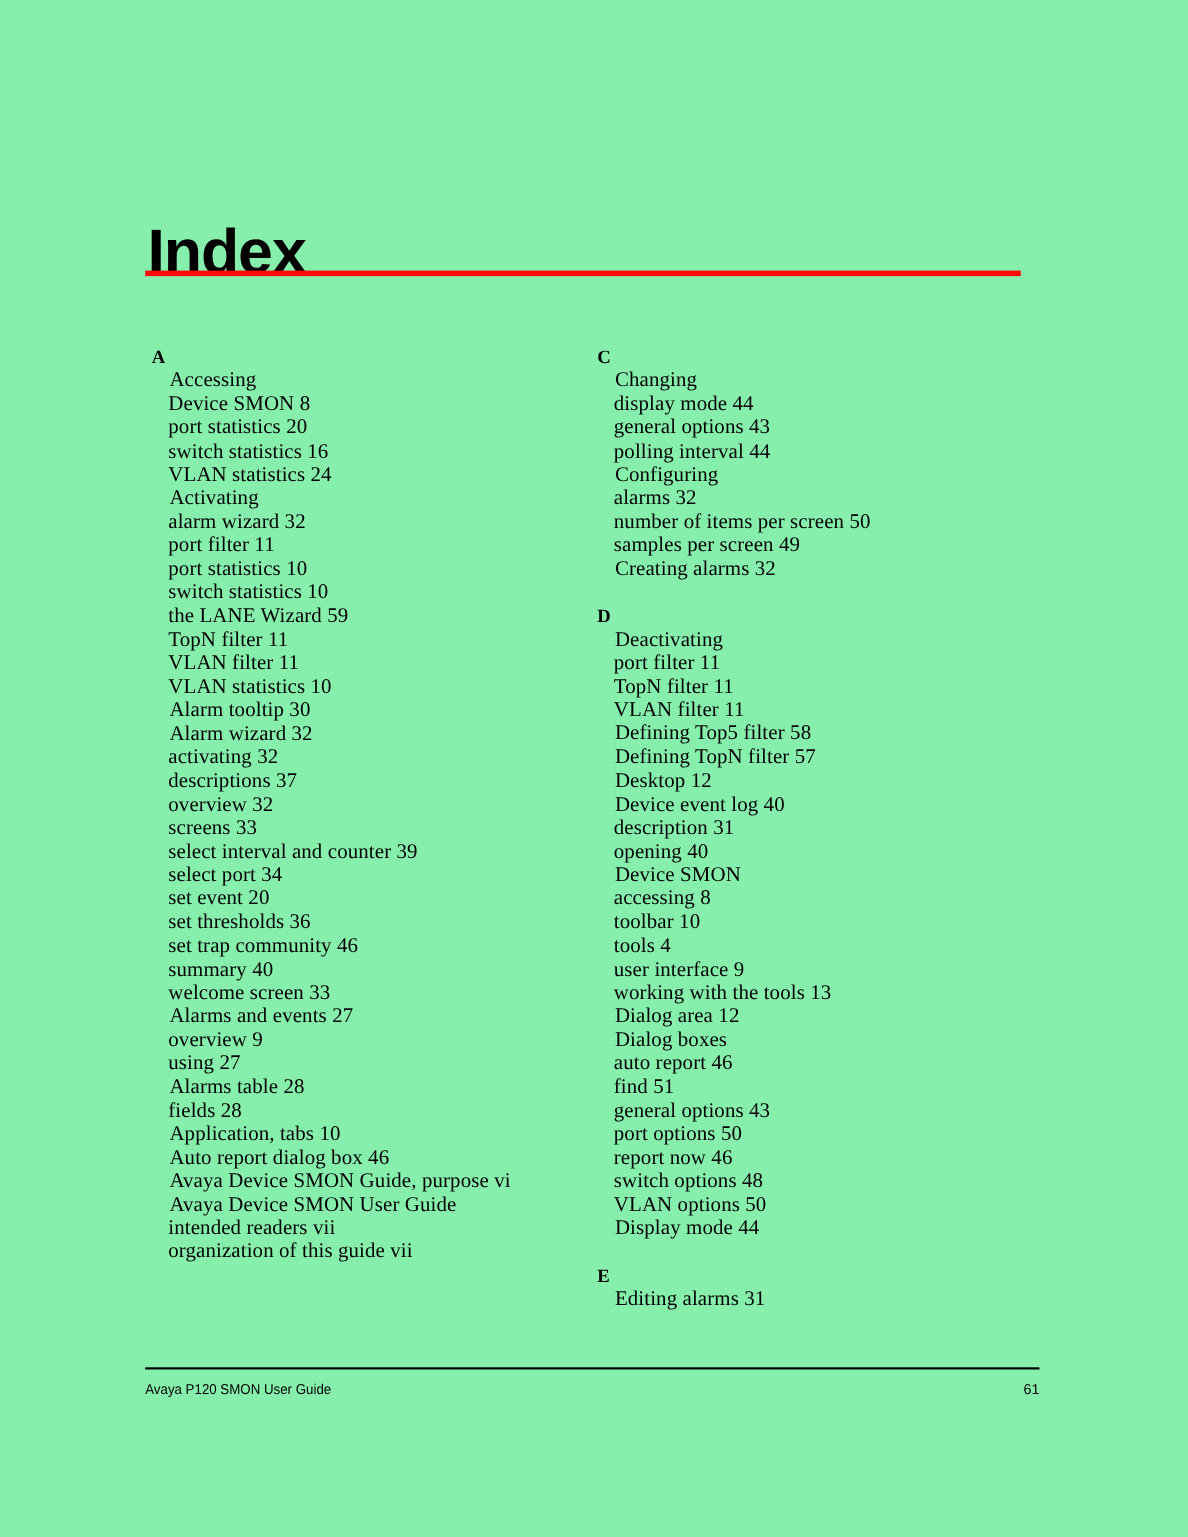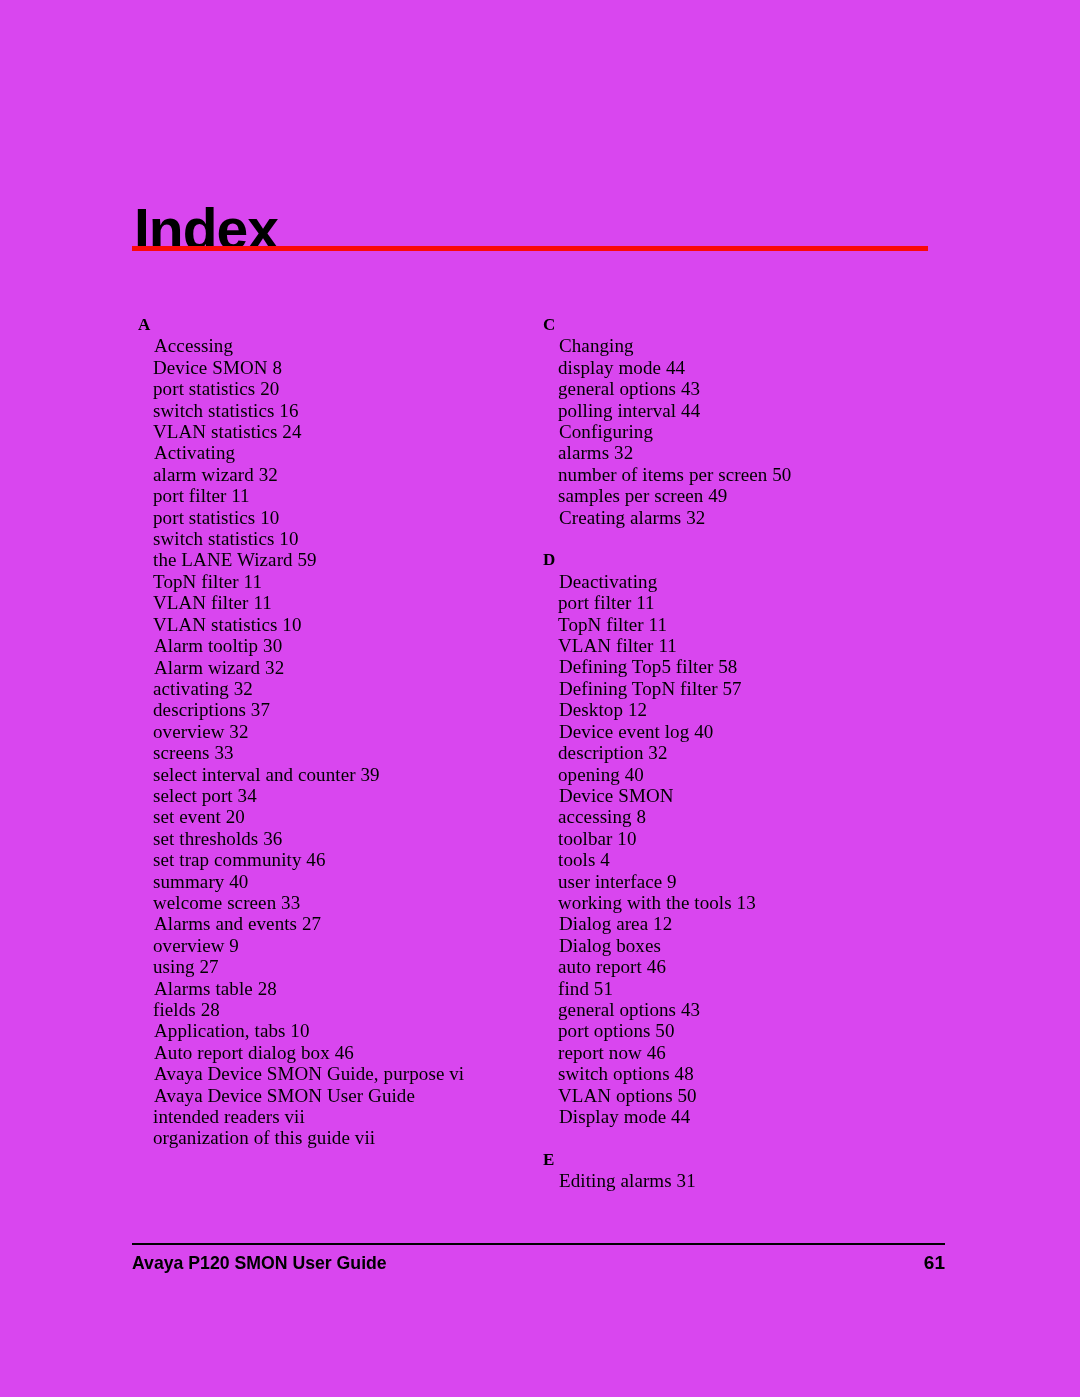--- a/index.html
+++ b/index.html
@@ -5,21 +5,21 @@
 <style>
   html, body {
     margin: 0;
     padding: 0;
     background: #ffffff;
   }
   .page {
     position: relative;
     width: 1080px;
     height: 1397px;
-    background: #d946ef;
+    background: #86efac;
     overflow: hidden;
     font-family: "Liberation Serif", "DejaVu Serif", serif;
     color: #000000;
   }
 
   
   .page-title {
     position: absolute;
     left: 134px;
     top: 160px;
@@ -81,24 +81,23 @@
     height: 2px;
     background: #000000;
   }
   .footer {
     position: absolute;
     left: 132px;
     top: 1252px;
     width: 813px;
     height: 24px;
     font-family: "Liberation Sans", "DejaVu Sans", sans-serif;
-    font-size: 19px;
+    font-size: 13px;
     line-height: 22px;
     color: #000000;
-    font-weight: bold;
   }
   .footer-left {
     position: absolute;
     left: 0;
     top: 0;
     transform: scaleX(0.93);
     transform-origin: left center;
   }
   .footer-right {
     position: absolute;
@@ -176,21 +175,21 @@
         <div class="section">
           <div class="section-letter">D</div>
           <div class="entry level-1">Deactivating</div>
           <div class="entry level-2">port filter 11</div>
           <div class="entry level-2">TopN filter 11</div>
           <div class="entry level-2">VLAN filter 11</div>
           <div class="entry level-1">Defining Top5 filter 58</div>
           <div class="entry level-1">Defining TopN filter 57</div>
           <div class="entry level-1">Desktop 12</div>
           <div class="entry level-1">Device event log 40</div>
-          <div class="entry level-2">description 32</div>
+          <div class="entry level-2">description 31</div>
           <div class="entry level-2">opening 40</div>
           <div class="entry level-1">Device SMON</div>
           <div class="entry level-2">accessing 8</div>
           <div class="entry level-2">toolbar 10</div>
           <div class="entry level-2">tools 4</div>
           <div class="entry level-2">user interface 9</div>
           <div class="entry level-2">working with the tools 13</div>
           <div class="entry level-1">Dialog area 12</div>
           <div class="entry level-1">Dialog boxes</div>
           <div class="entry level-2">auto report 46</div>

